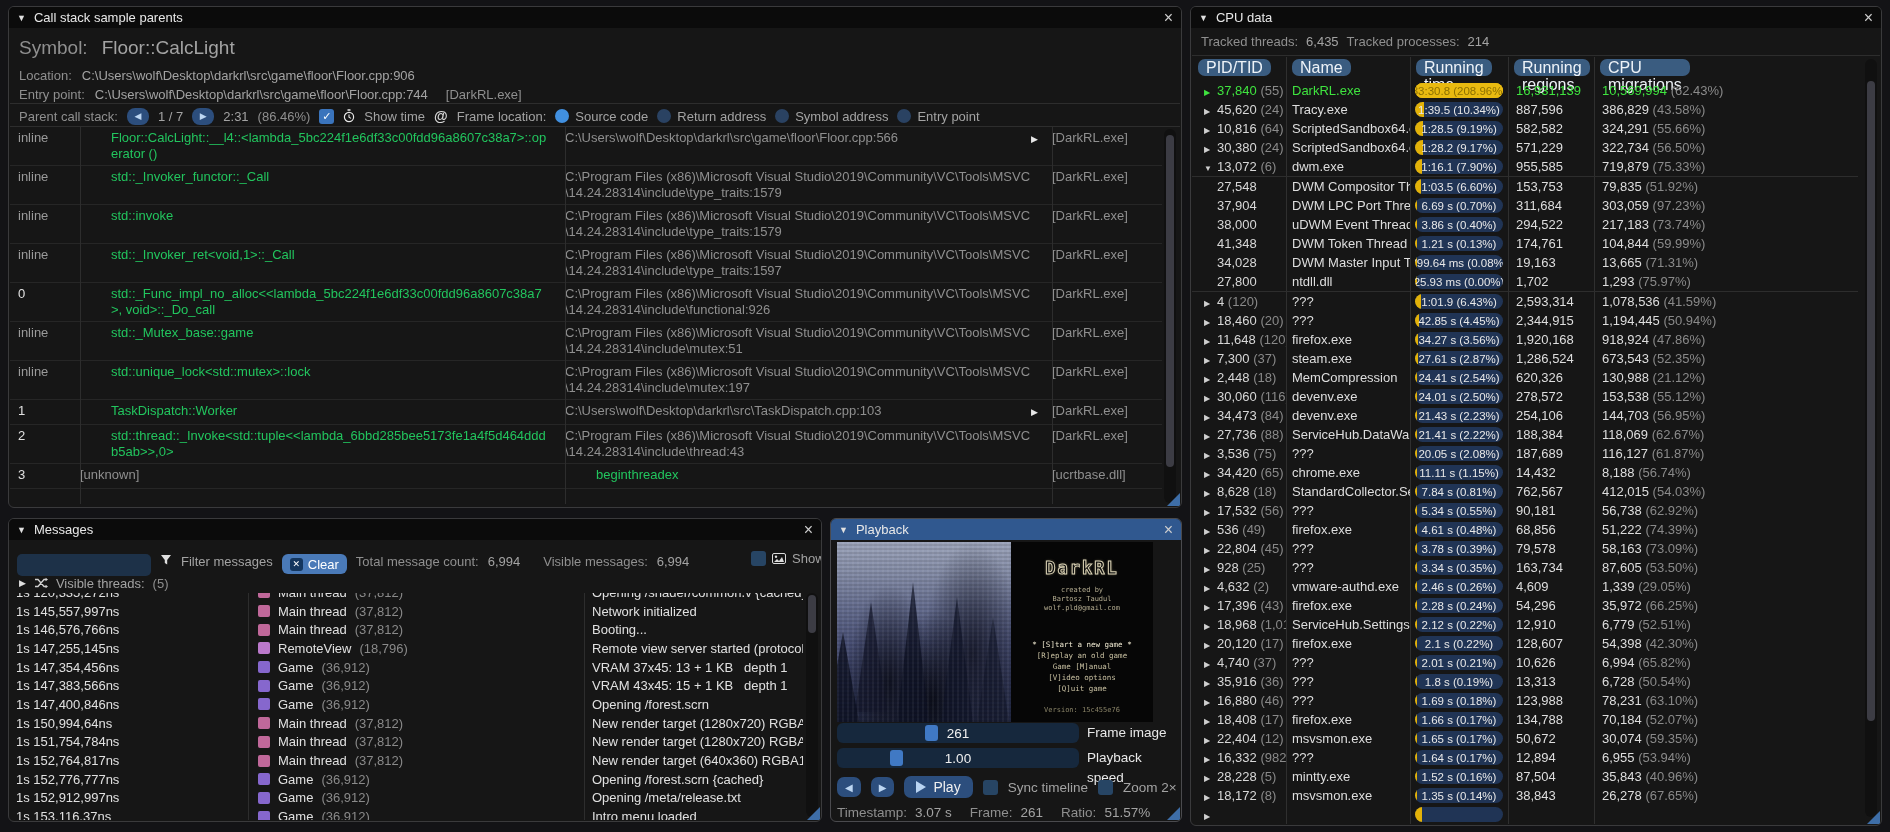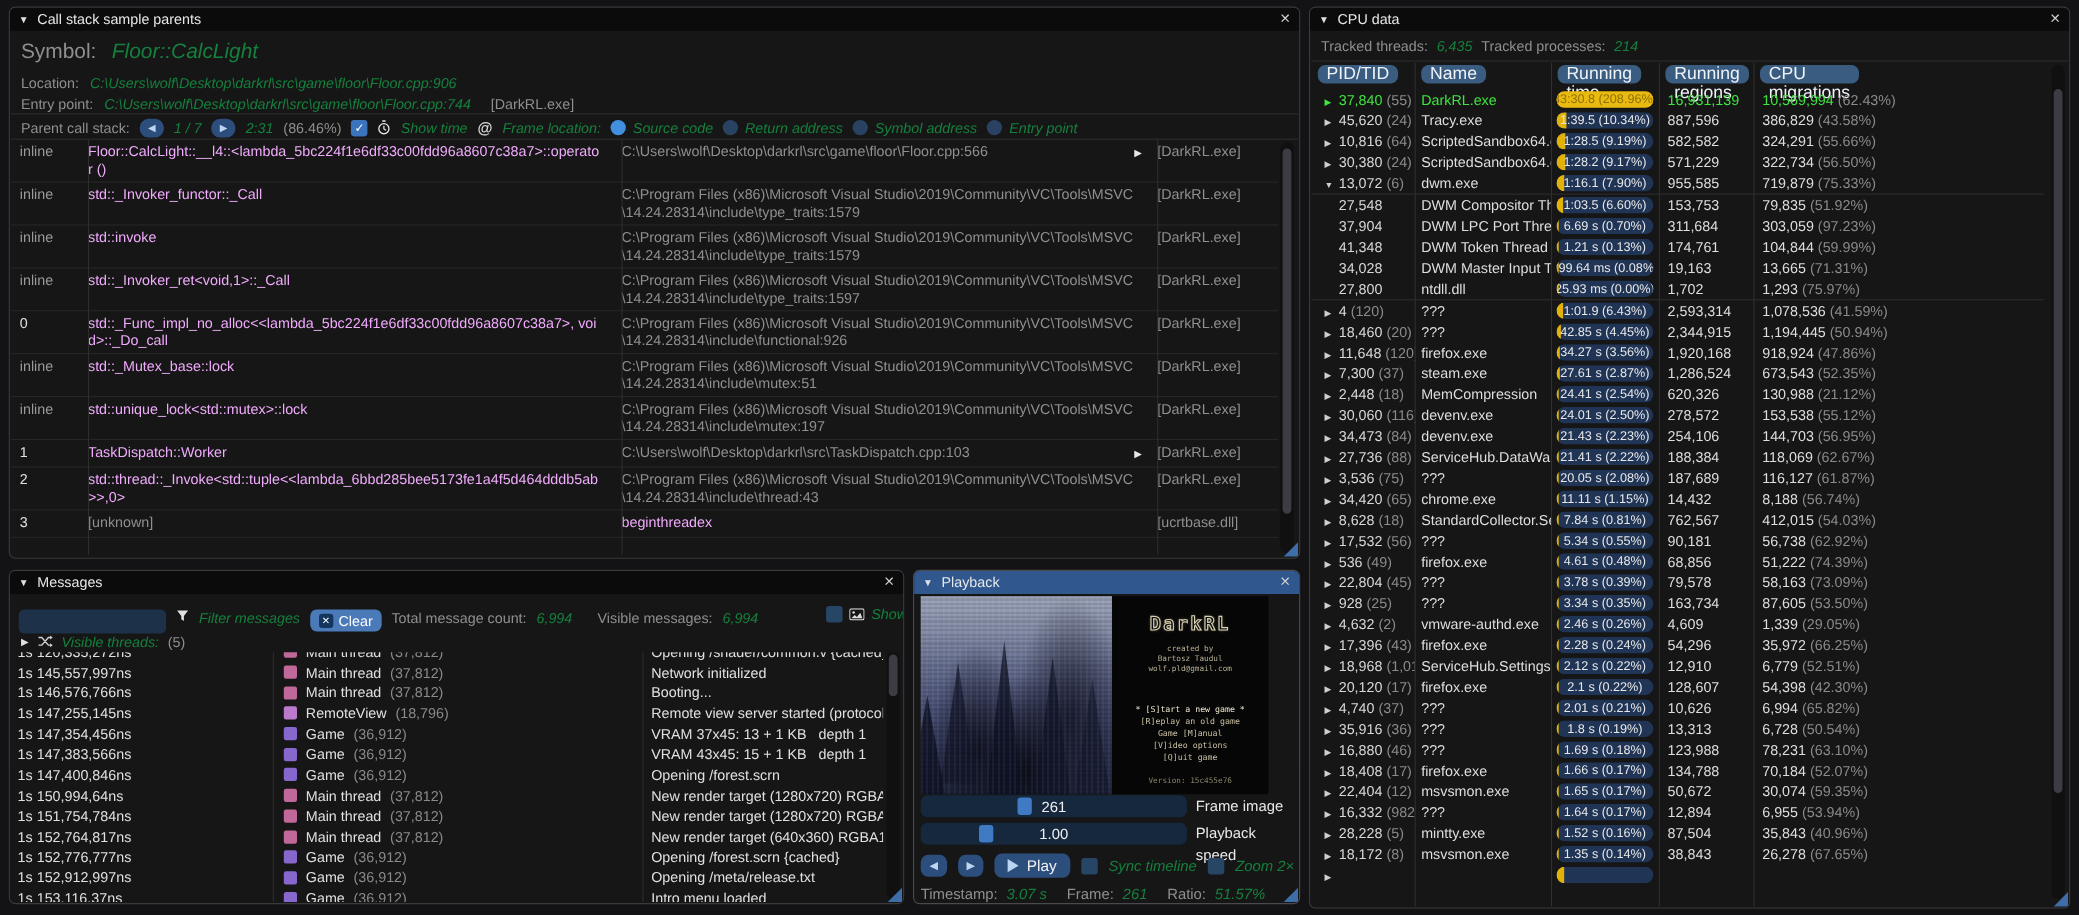--- a/index.html
+++ b/index.html
@@ -6,21 +6,21 @@
   body{font-family:"Liberation Sans",sans-serif;color:#dcdcdc;}
   .stage{position:relative;width:1890px;height:832px;background:#131316;overflow:hidden;}
 
   
   .panel{position:absolute;background:#161616;border:1px solid #3a3a3c;border-radius:6px;overflow:hidden;box-sizing:border-box;}
   .titlebar{position:absolute;left:0;right:0;top:0;height:21px;background:#0b0b0b;display:flex;align-items:center;gap:8px;padding:0 8px;font-size:13px;color:#e8e8e8;box-sizing:border-box;}
   .titlebar .collapse{font-size:9px;color:#e0e0e0;cursor:pointer;}
   .titlebar .close{margin-left:auto;font-size:16px;line-height:14px;color:#cfcfcf;cursor:pointer;}
   .grip{position:absolute;right:1px;bottom:1px;width:0;height:0;border-left:13px solid transparent;border-bottom:13px solid #3e6ea8;}
   .lbl{color:#8f8f8f;}
-  .val{color:#15803d;font-style:italic;}
+  .val{color:#a3a3a3;}
   .dim{color:#8f8f8f;}
   .sep{position:absolute;left:1px;right:1px;height:1px;background:#2d2d2d;}
 
   
   #callstack{left:8px;top:6px;width:1174px;height:502px;}
   .sym-line{position:absolute;left:10px;top:30px;font-size:19px;}
   .sym-line .val{margin-left:14px;}
   .loc-line{position:absolute;left:10px;font-size:13px;}
   .loc-line .val{margin-left:10px;}
   .loc-line .dim{margin-left:18px;}
@@ -35,21 +35,21 @@
 
   .cs-table{position:absolute;left:1px;top:120px;width:1152px;font-size:13px;}
   .cs-header{display:grid;grid-template-columns:62px 485px 487px 118px;height:24px;align-items:center;border-bottom:1px solid #2d2d2d;}
   .cs-header>div{padding:0 8px;color:#e6e6e6;}
   .cs-header .help{color:#8a8a8a;margin-left:6px;}
   .cs-row{display:grid;grid-template-columns:62px 485px 487px 118px;border-bottom:1px solid #262626;height:24px;overflow:hidden;}
   .cs-row.tall{height:38px;}
   .cs-c{padding:3px 8px;line-height:16px;overflow:hidden;box-sizing:border-box;word-break:break-all;position:relative;}
   .cs-frame{color:#9a9a9a;}
   .cs-frame.num{color:#e0e0e0;}
-  .cs-fn{color:#f0abfc;}
+  .cs-fn{color:#22c55e;margin-left:31px;}
   .cs-loc{color:#8f8f8f;}
   .cs-img{color:#8f8f8f;word-break:normal;}
   .cs-vline{position:absolute;top:120px;height:377px;width:1px;background:#2d2d2d;}
   .goto{position:absolute;right:6px;top:4px;color:#e8e8e8;font-size:9px;cursor:pointer;}
   .scrollbar{position:absolute;width:12px;background:#101010;border-radius:6px;}
   .thumb{position:absolute;left:2px;width:8px;background:#3c3c44;border-radius:4px;cursor:pointer;}
 
   
   #messages{left:8px;top:518px;width:814px;height:304px;}
   .msg-controls{position:absolute;left:8px;top:35px;height:24px;display:flex;align-items:flex-start;gap:9px;font-size:13px;white-space:nowrap;width:900px;}
@@ -206,21 +206,21 @@
             <div class="cs-c cs-img">[DarkRL.exe]</div>
           </div>
           <div class="cs-row tall">
             <div class="cs-c cs-frame num">0</div>
             <div class="cs-c cs-fn">std::_Func_impl_no_alloc&lt;&lt;lambda_5bc224f1e6df33c00fdd96a8607c38a7&gt;, void&gt;::_Do_call</div>
             <div class="cs-c cs-loc">C:\Program Files (x86)\Microsoft Visual Studio\2019\Community\VC\Tools\MSVC\14.24.28314\include\functional:926</div>
             <div class="cs-c cs-img">[DarkRL.exe]</div>
           </div>
           <div class="cs-row tall">
             <div class="cs-c cs-frame">inline</div>
-            <div class="cs-c cs-fn">std::_Mutex_base::lock</div>
+            <div class="cs-c cs-fn">std::_Mutex_base::game</div>
             <div class="cs-c cs-loc">C:\Program Files (x86)\Microsoft Visual Studio\2019\Community\VC\Tools\MSVC\14.24.28314\include\mutex:51</div>
             <div class="cs-c cs-img">[DarkRL.exe]</div>
           </div>
           <div class="cs-row tall">
             <div class="cs-c cs-frame">inline</div>
             <div class="cs-c cs-fn">std::unique_lock&lt;std::mutex&gt;::lock</div>
             <div class="cs-c cs-loc">C:\Program Files (x86)\Microsoft Visual Studio\2019\Community\VC\Tools\MSVC\14.24.28314\include\mutex:197</div>
             <div class="cs-c cs-img">[DarkRL.exe]</div>
           </div>
           <div class="cs-row">
@@ -587,20 +587,32 @@
           <div class="cpu-c c-time">
             <div class="pill">
               <div class="fill" style="width: 2px;"></div>
               <span class="ptxt">6.69 s (0.70%)</span>
             </div>
           </div>
           <div class="cpu-c c-reg">311,684</div>
           <div class="cpu-c c-mig"><span class="mign">303,059</span><span class="cnt">&nbsp;(97.23%)</span></div>
         </div>
         <div class="cpu-row">
+          <div class="cpu-c c-pid"><span class="spacer"></span><span class="pidv">38,000</span></div>
+          <div class="cpu-c c-name">uDWM Event Thread</div>
+          <div class="cpu-c c-time">
+            <div class="pill">
+              <div class="fill" style="width: 2px;"></div>
+              <span class="ptxt">3.86 s (0.40%)</span>
+            </div>
+          </div>
+          <div class="cpu-c c-reg">294,522</div>
+          <div class="cpu-c c-mig"><span class="mign">217,183</span><span class="cnt">&nbsp;(73.74%)</span></div>
+        </div>
+        <div class="cpu-row">
           <div class="cpu-c c-pid"><span class="spacer"></span><span class="pidv">41,348</span></div>
           <div class="cpu-c c-name">DWM Token Thread</div>
           <div class="cpu-c c-time">
             <div class="pill">
               <div class="fill" style="width: 2px;"></div>
               <span class="ptxt">1.21 s (0.13%)</span>
             </div>
           </div>
           <div class="cpu-c c-reg">174,761</div>
           <div class="cpu-c c-mig"><span class="mign">104,844</span><span class="cnt">&nbsp;(59.99%)</span></div>

